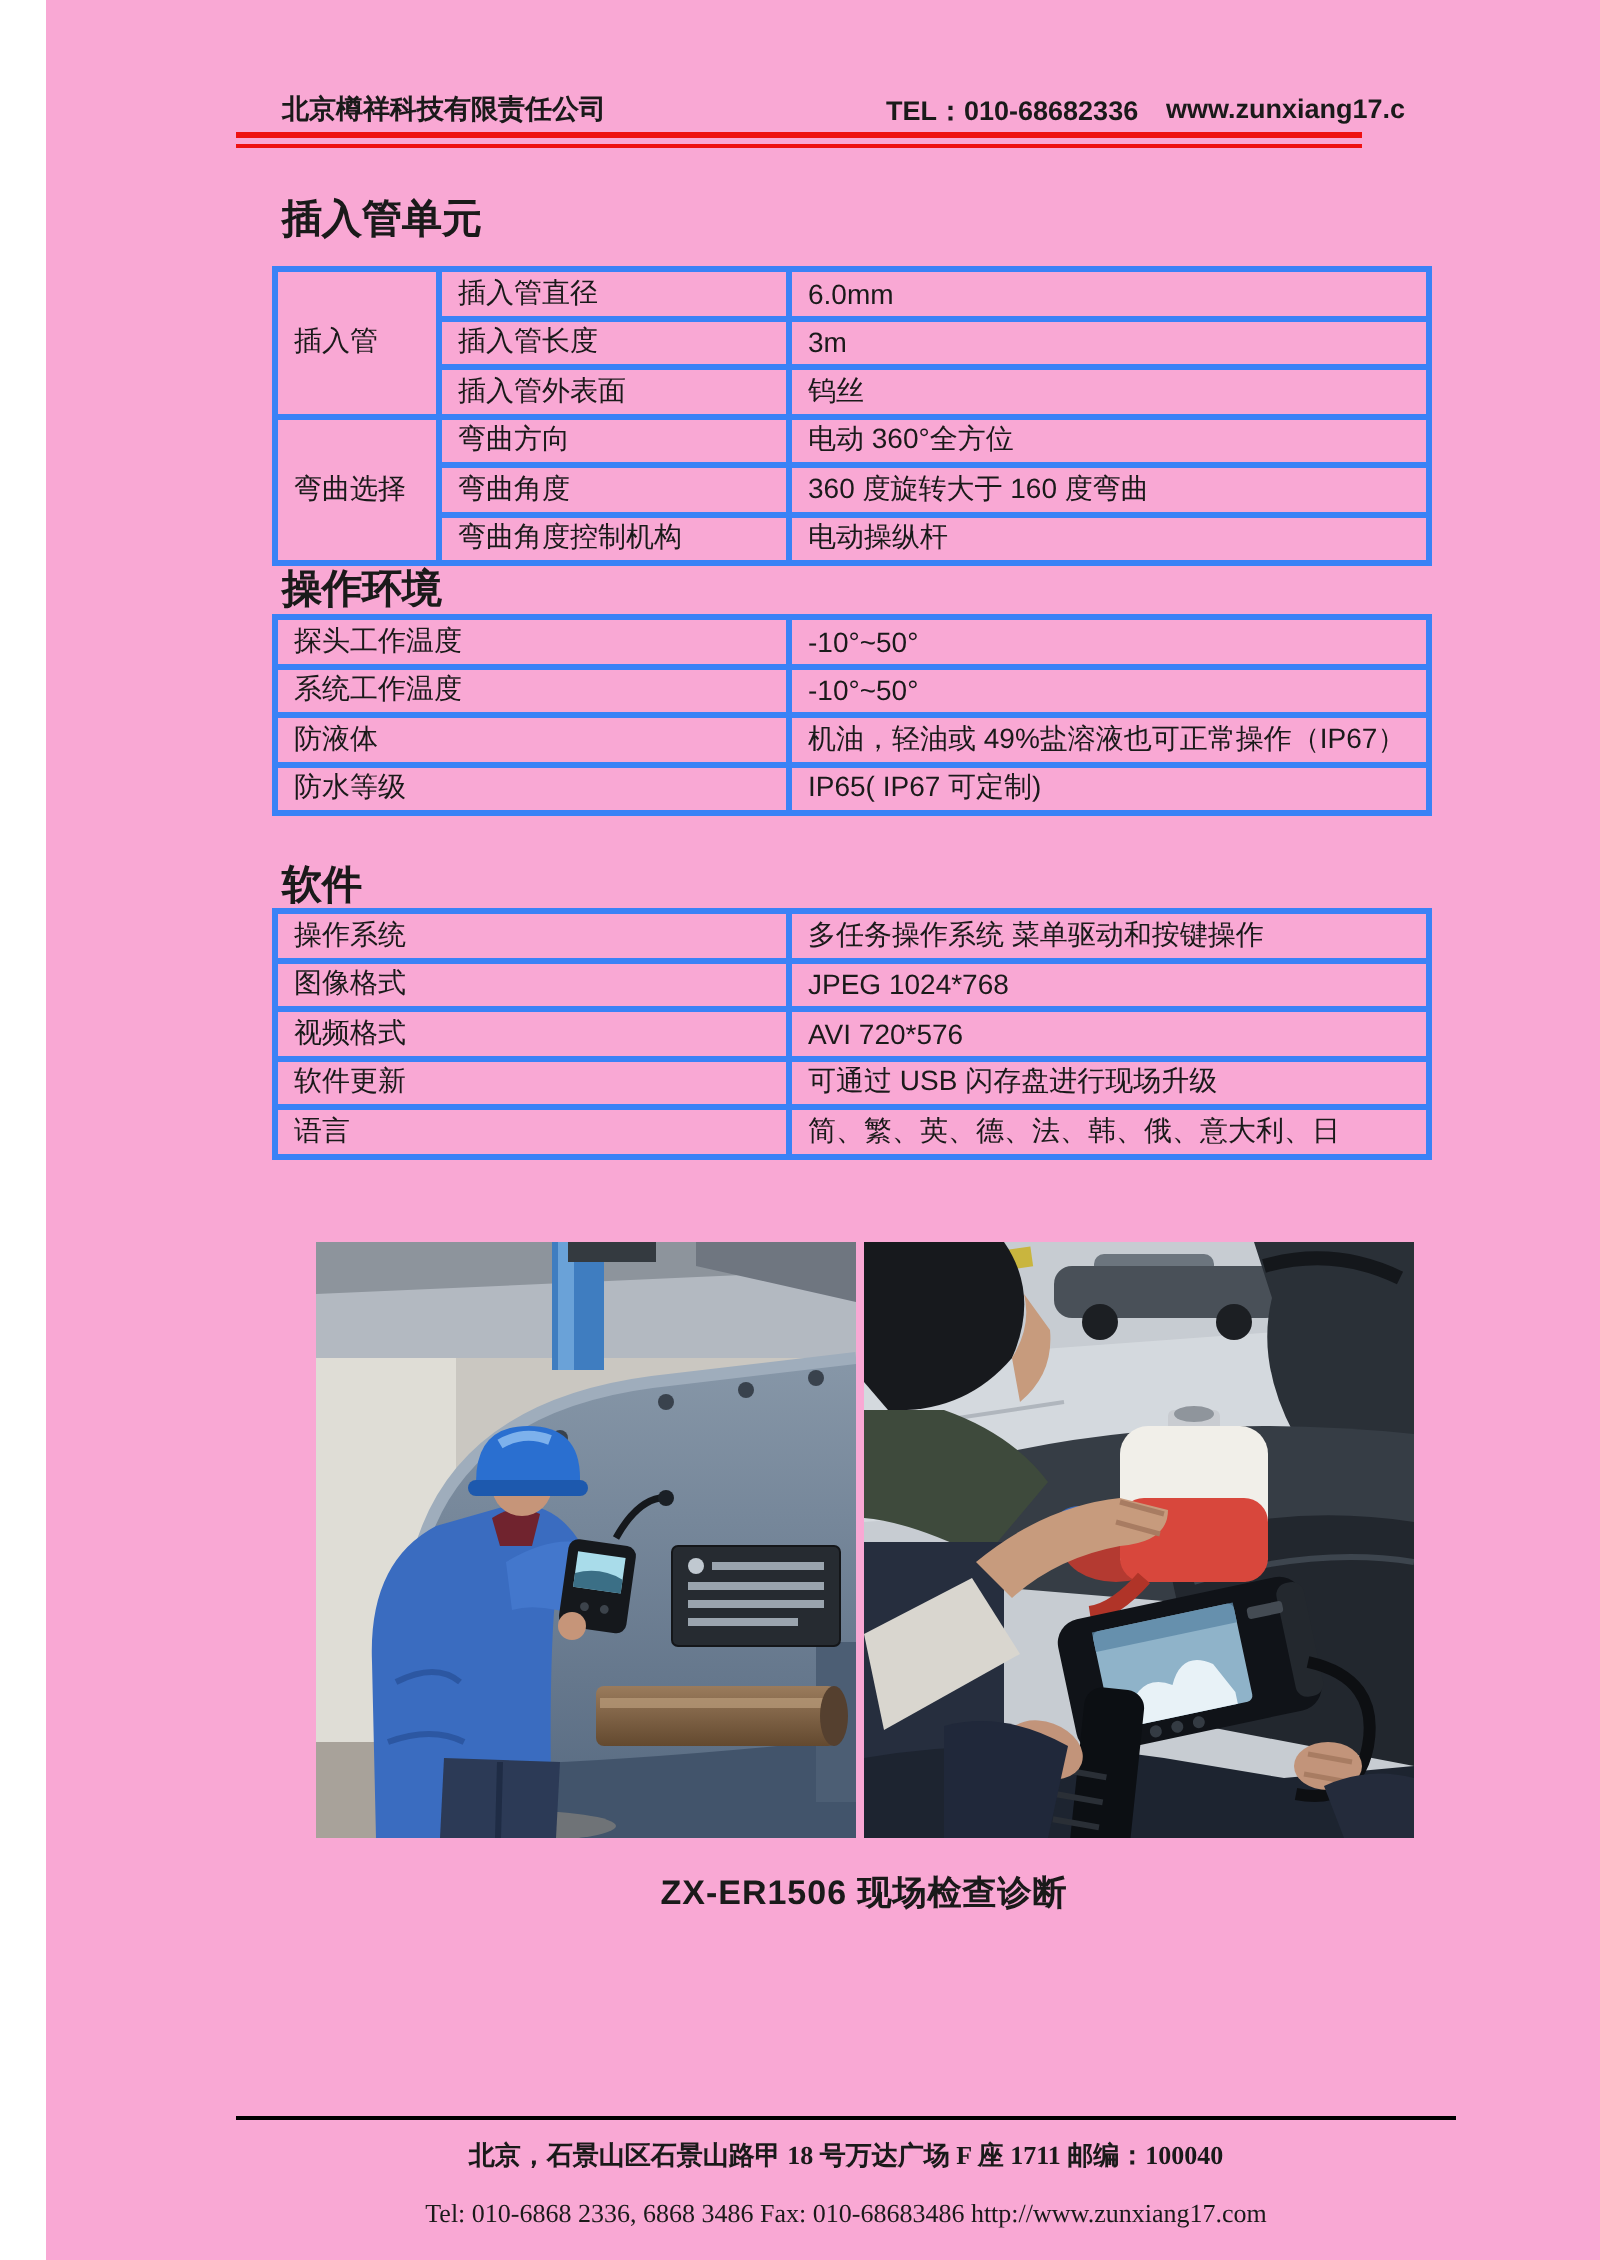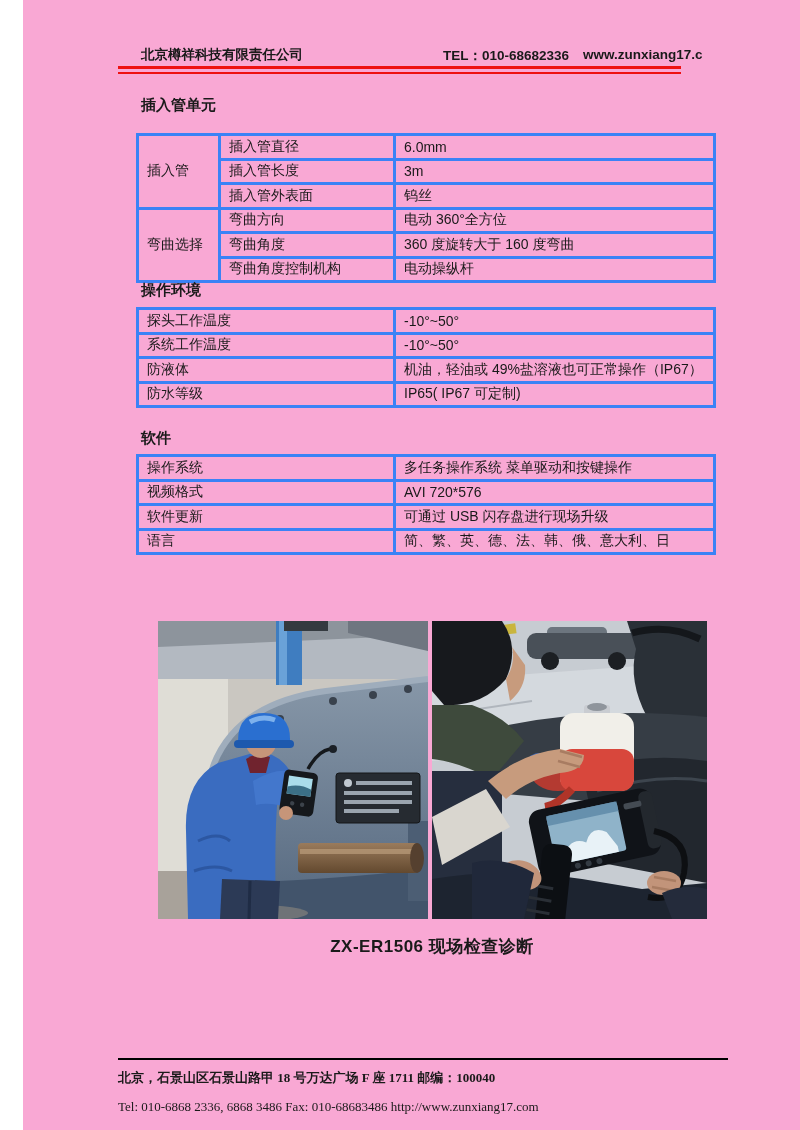--- a/index.html
+++ b/index.html
@@ -7,42 +7,42 @@
     position:relative;width:800px;height:1130px;background:#f9a8d4;overflow:hidden;
     font-family:"Liberation Sans","DejaVu Sans",sans-serif;color:#1a1a1a;margin-left:23px;
   }
   
   .hdr-company{position:absolute;left:118px;top:46px;font-size:13.5px;font-weight:bold;}
   .hdr-tel{position:absolute;left:420px;top:47px;font-size:13.5px;font-weight:bold;}
   .hdr-url{position:absolute;left:560px;top:47px;font-size:13.5px;font-weight:bold;}
   .redline-thick{position:absolute;left:95px;top:66px;width:563px;height:3px;background:#ee1111;}
   .redline-thin{position:absolute;left:95px;top:72px;width:563px;height:2px;background:#ee1111;}
   
-  .sec-title{position:absolute;left:118px;font-size:15px;font-weight:bold;}
+  .sec-title{position:absolute;left:118px;font-size:20px;font-weight:bold;}
   #t-insertion{top:96px;}
   #t-operating{top:281px;}
   #t-software{top:429px;}
   
   table.spec{position:absolute;left:113px;border-collapse:collapse;table-layout:fixed;width:577px;}
   table.spec td{
     border:3px solid #3b82f6;font-size:14px;height:21.5px;padding:0 8px;
     vertical-align:middle;white-space:nowrap;overflow:hidden;
   }
   #spec1{top:133px;} #spec2{top:307px;padding-left:28px;} #spec3{top:454px;}
   #spec1 col.c1{width:82px;} #spec1 col.c2{width:175px;} #spec1 col.c3{width:320px;}
   .two-col col.c1{width:257px;} .two-col col.c2{width:320px;}
   td.grp{vertical-align:top;padding-top:2px;}
   
   .photos{position:absolute;left:135px;top:621px;display:flex;gap:4px;}
   .photo{display:block;}
   .caption{position:absolute;left:135px;top:935px;width:548px;text-align:center;
     font-size:17px;font-weight:bold;letter-spacing:.5px;}
   
   .foot-rule{position:absolute;left:95px;top:1058px;width:610px;height:2px;background:#000;}
-  .foot-line{position:absolute;left:95px;width:610px;text-align:left;
+  .foot-line{position:absolute;left:95px;width:610px;text-align:center;
     font-family:"Liberation Serif","DejaVu Serif",serif;font-size:13px;}
   .foot-addr{top:1069px;font-weight:bold;}
   .foot-contact{top:1099px;}
 </style>
 </head>
 <body>
 
 <div class="page">
 
   <div class="hdr-company">北京樽祥科技有限责任公司</div>
@@ -117,20 +117,24 @@
   <div class="sec-title" id="t-software">软件</div>
   <table class="spec two-col" id="spec3">
     <colgroup>
         <col class="c1">
         <col class="c2">
       </colgroup>
     <tbody>
         <tr>
       <td>操作系统</td>
       <td>多任务操作系统 菜单驱动和按键操作</td>
+    </tr>
+    <tr>
+      <td>图像格式</td>
+      <td>JPEG 1024*768</td>
     </tr>
     <tr>
       <td>视频格式</td>
       <td>AVI  720*576</td>
     </tr>
     <tr>
       <td>软件更新</td>
       <td>可通过 USB 闪存盘进行现场升级</td>
     </tr>
     <tr>

